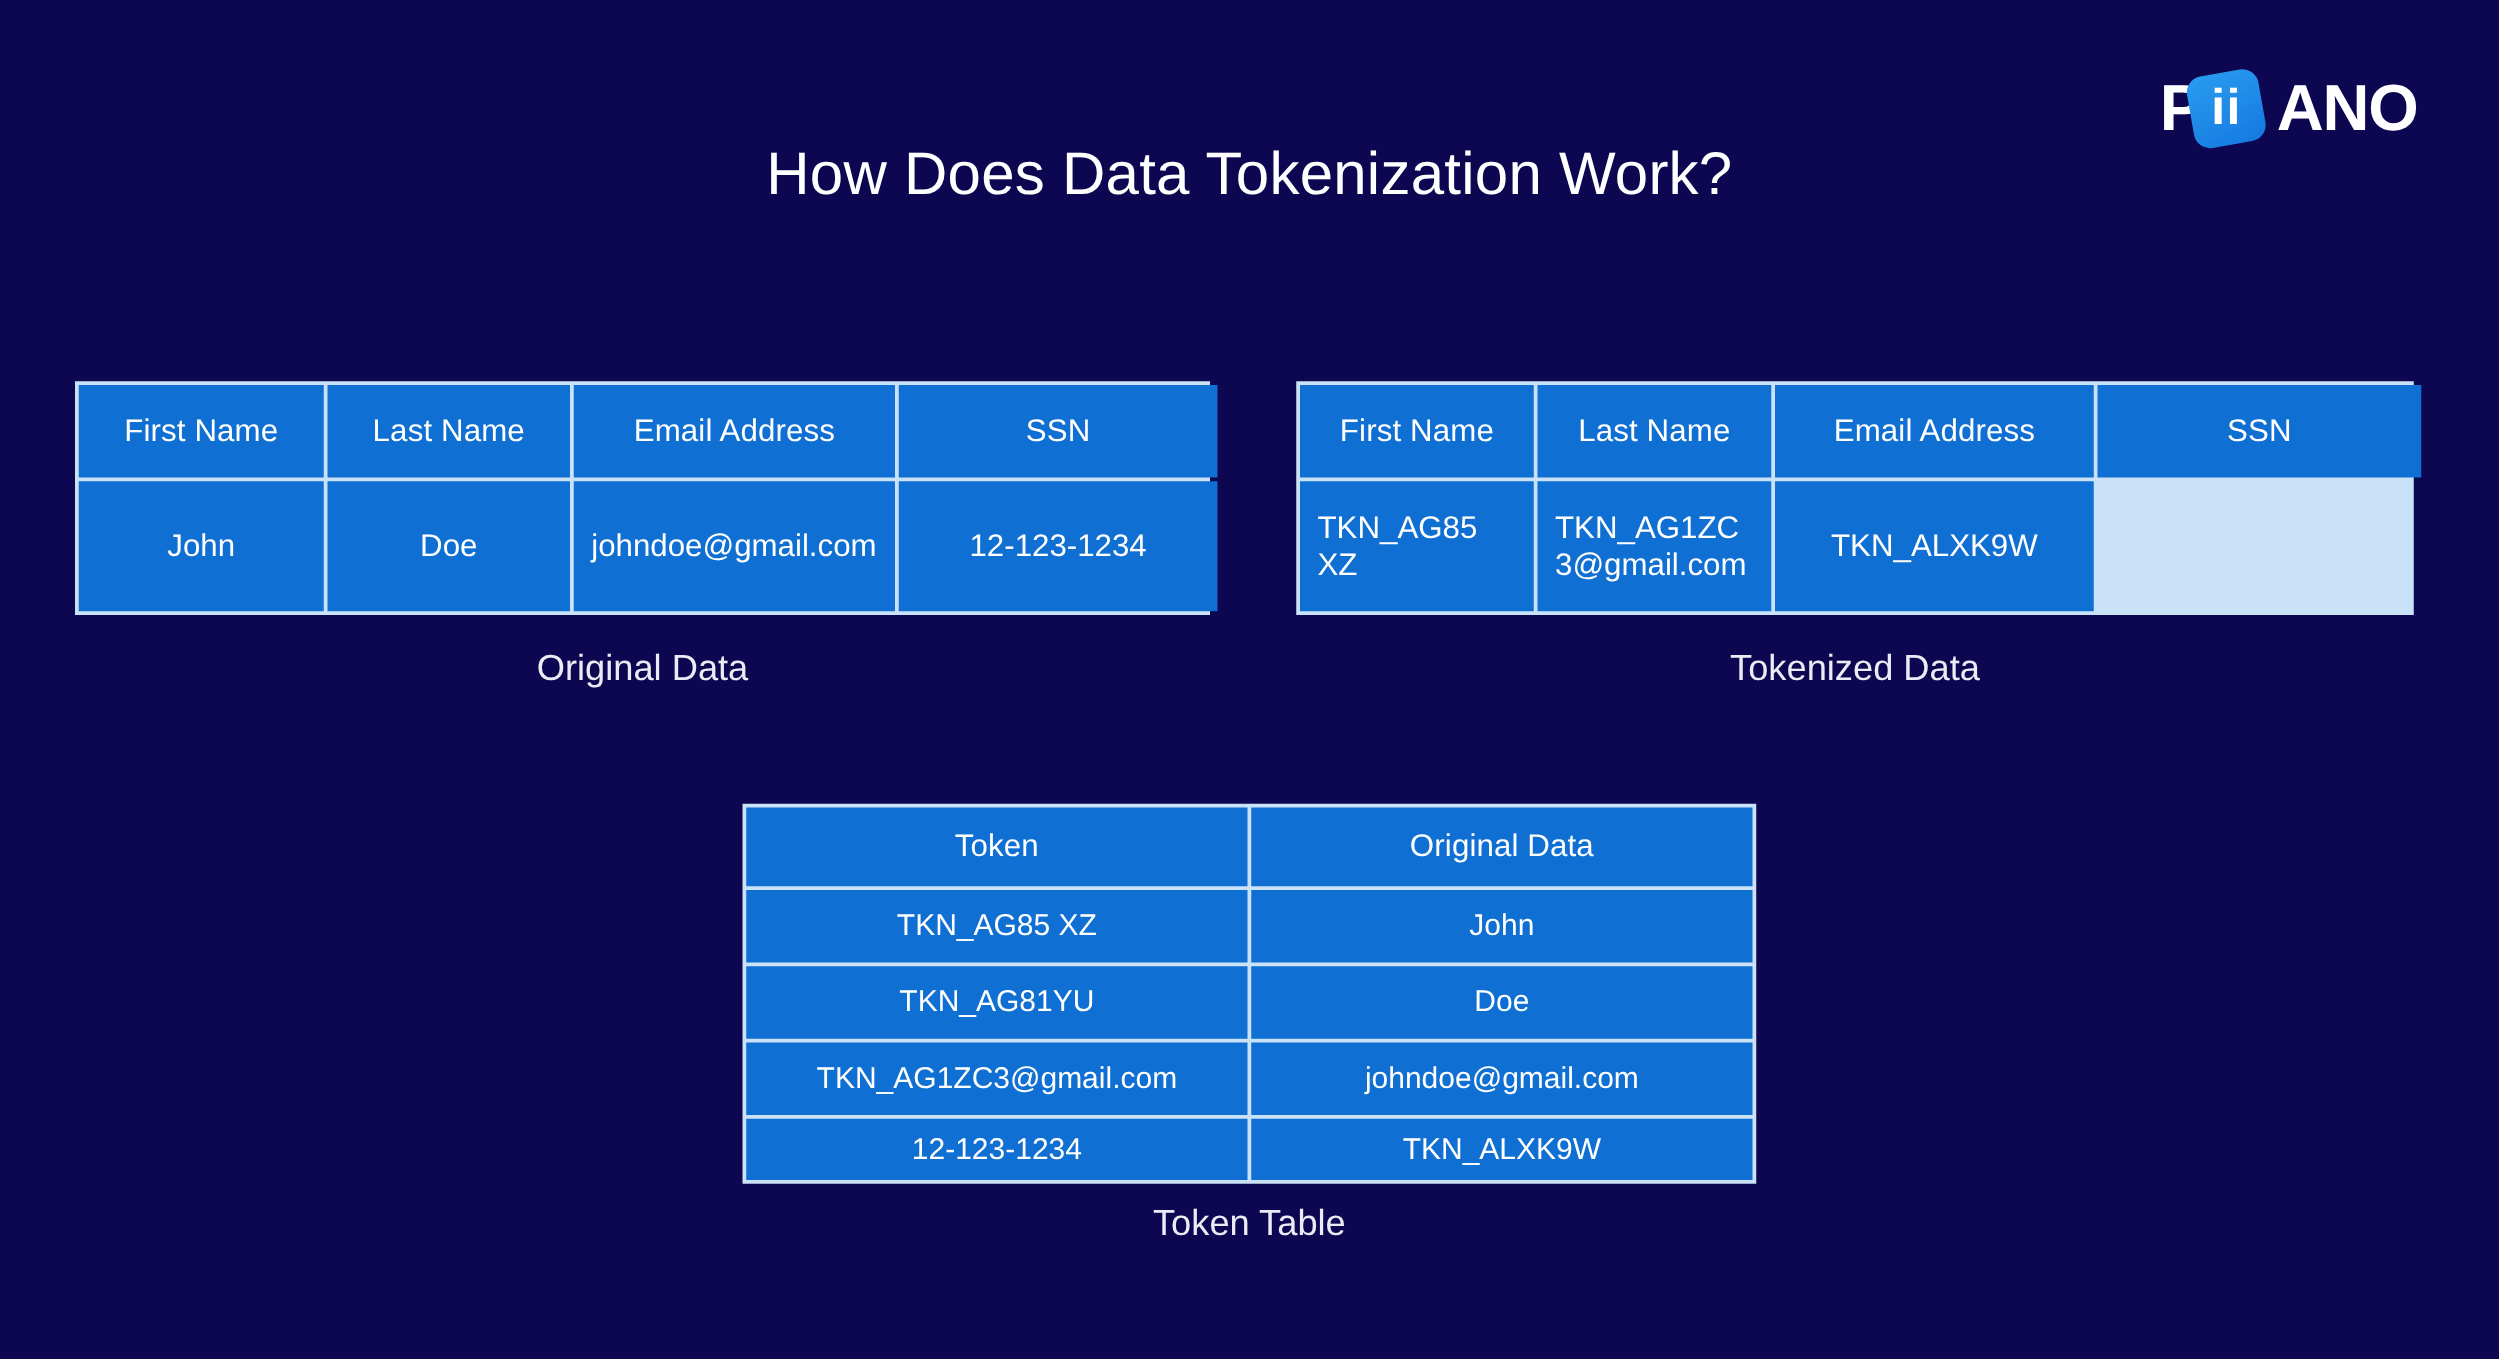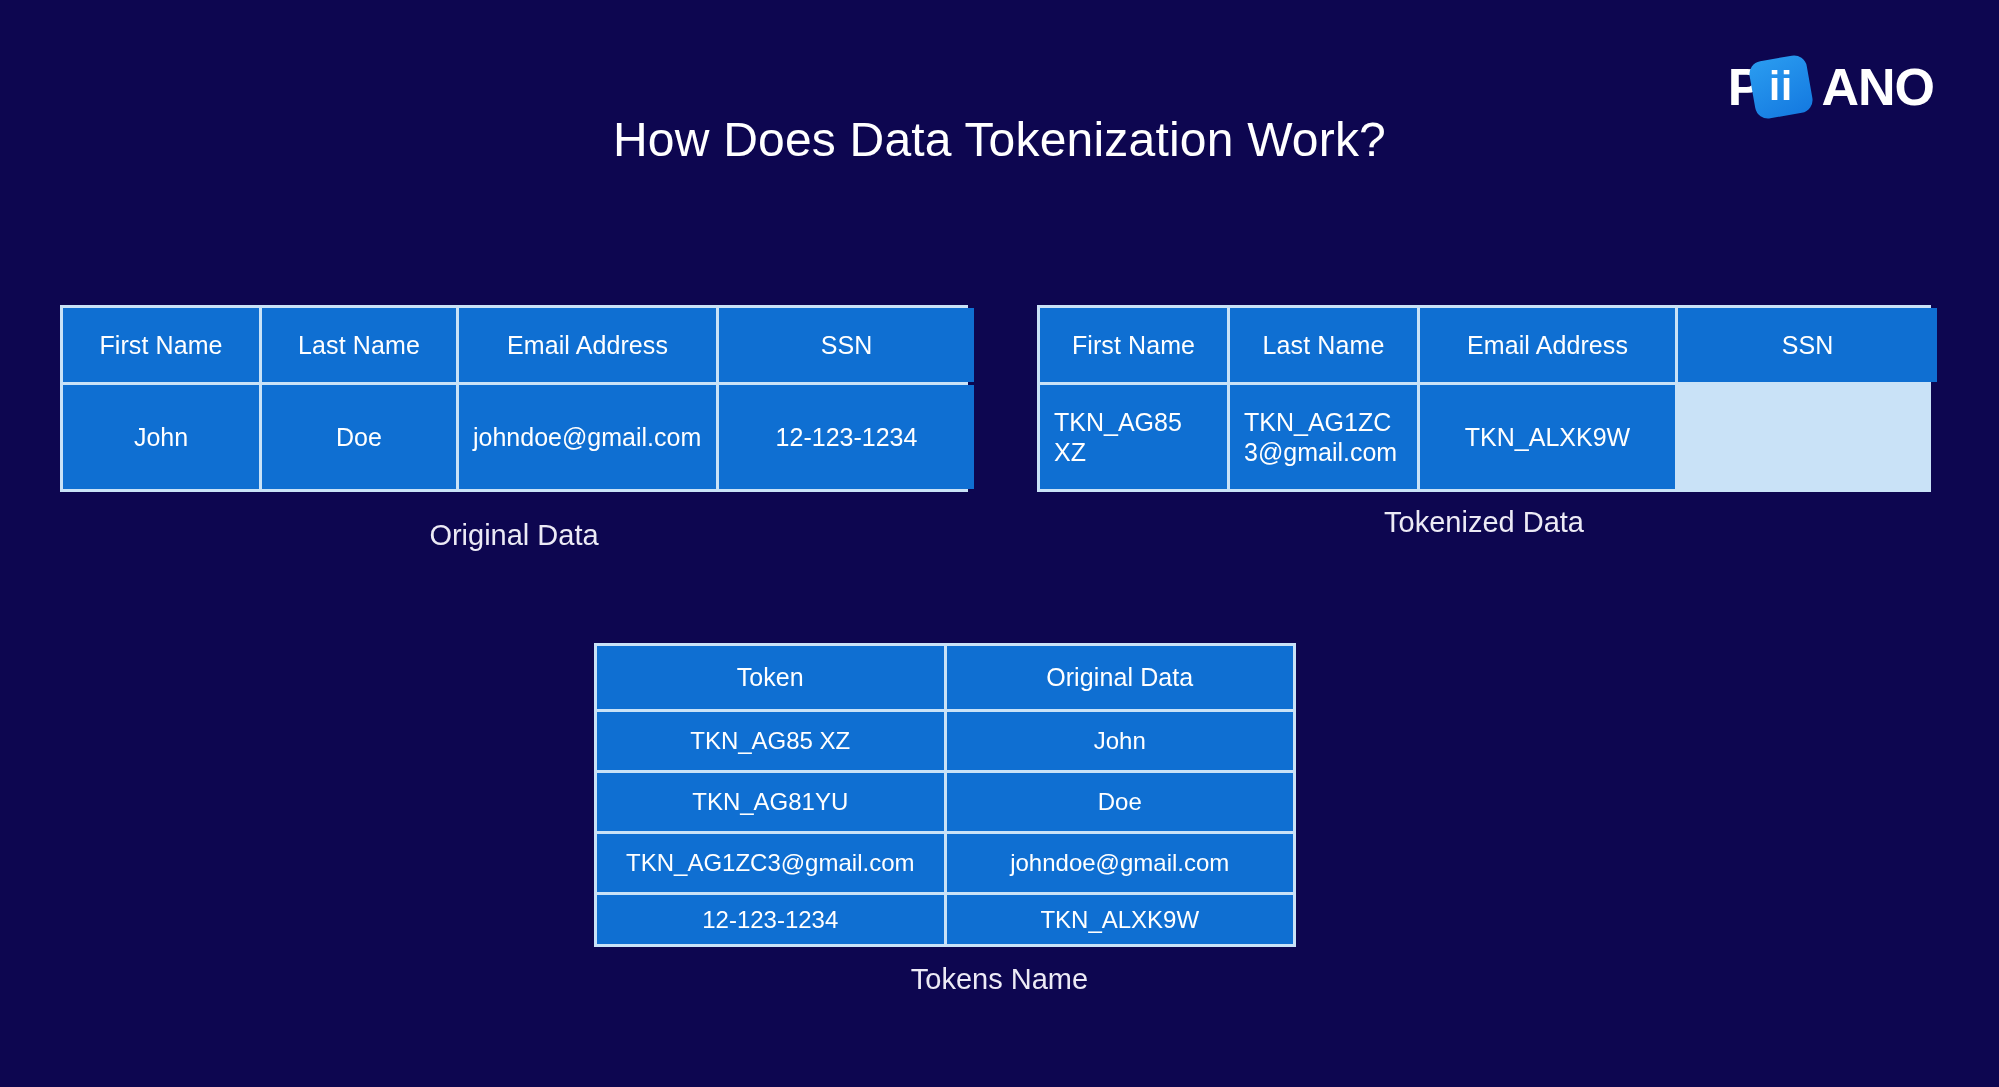--- a/index.html
+++ b/index.html
@@ -104,37 +104,37 @@
   
   #table-tokenized {
     left: 1037px; top: 305px;
     width: 894px;
     grid-template-columns: 187px 187px 255px 259px;
     grid-template-rows: 74px 104px;
   }
   
   #table-tokens {
     left: 594px; top: 643px;
-    width: 702px;
+    width: 811px;
     grid-template-columns: 1fr 1fr;
     grid-template-rows: 63px 58px 58px 58px 49px;
   }
   #table-tokens .cell { font-size: 24px; }
   #table-tokens .cell.hdr { font-size: 25px; }
 
   
   .caption {
     position: absolute;
     font-size: 29px;
     font-weight: 400;
     color: #eceaf5;
     text-align: center;
   }
   #caption-original   { left: 60px;  top: 519px; width: 908px; }
-  #caption-tokenized  { left: 1037px; top: 506px; width: 894px; }
+  #caption-tokenized  { left: 1037px; top: 519px; width: 894px; }
   #caption-tokens     { left: 594px; top: 963px; width: 811px; }
 </style>
 </head>
 <body>
 
 <div id="slide">
 
   <div id="logo">
     <span class="logo-p">P</span>
     <span class="logo-tile">
@@ -177,15 +177,15 @@
 
     <div class="cell">TKN_AG81YU</div>
     <div class="cell">Doe</div>
 
     <div class="cell">TKN_AG1ZC3@gmail.com</div>
     <div class="cell">johndoe@gmail.com</div>
 
     <div class="cell">12-123-1234</div>
     <div class="cell">TKN_ALXK9W</div>
   </div>
-  <div class="caption" id="caption-tokens">Tokens Name</div>
+  <div class="caption" id="caption-tokens">Token Table</div>
 
 </div>
 
 </body></html>

